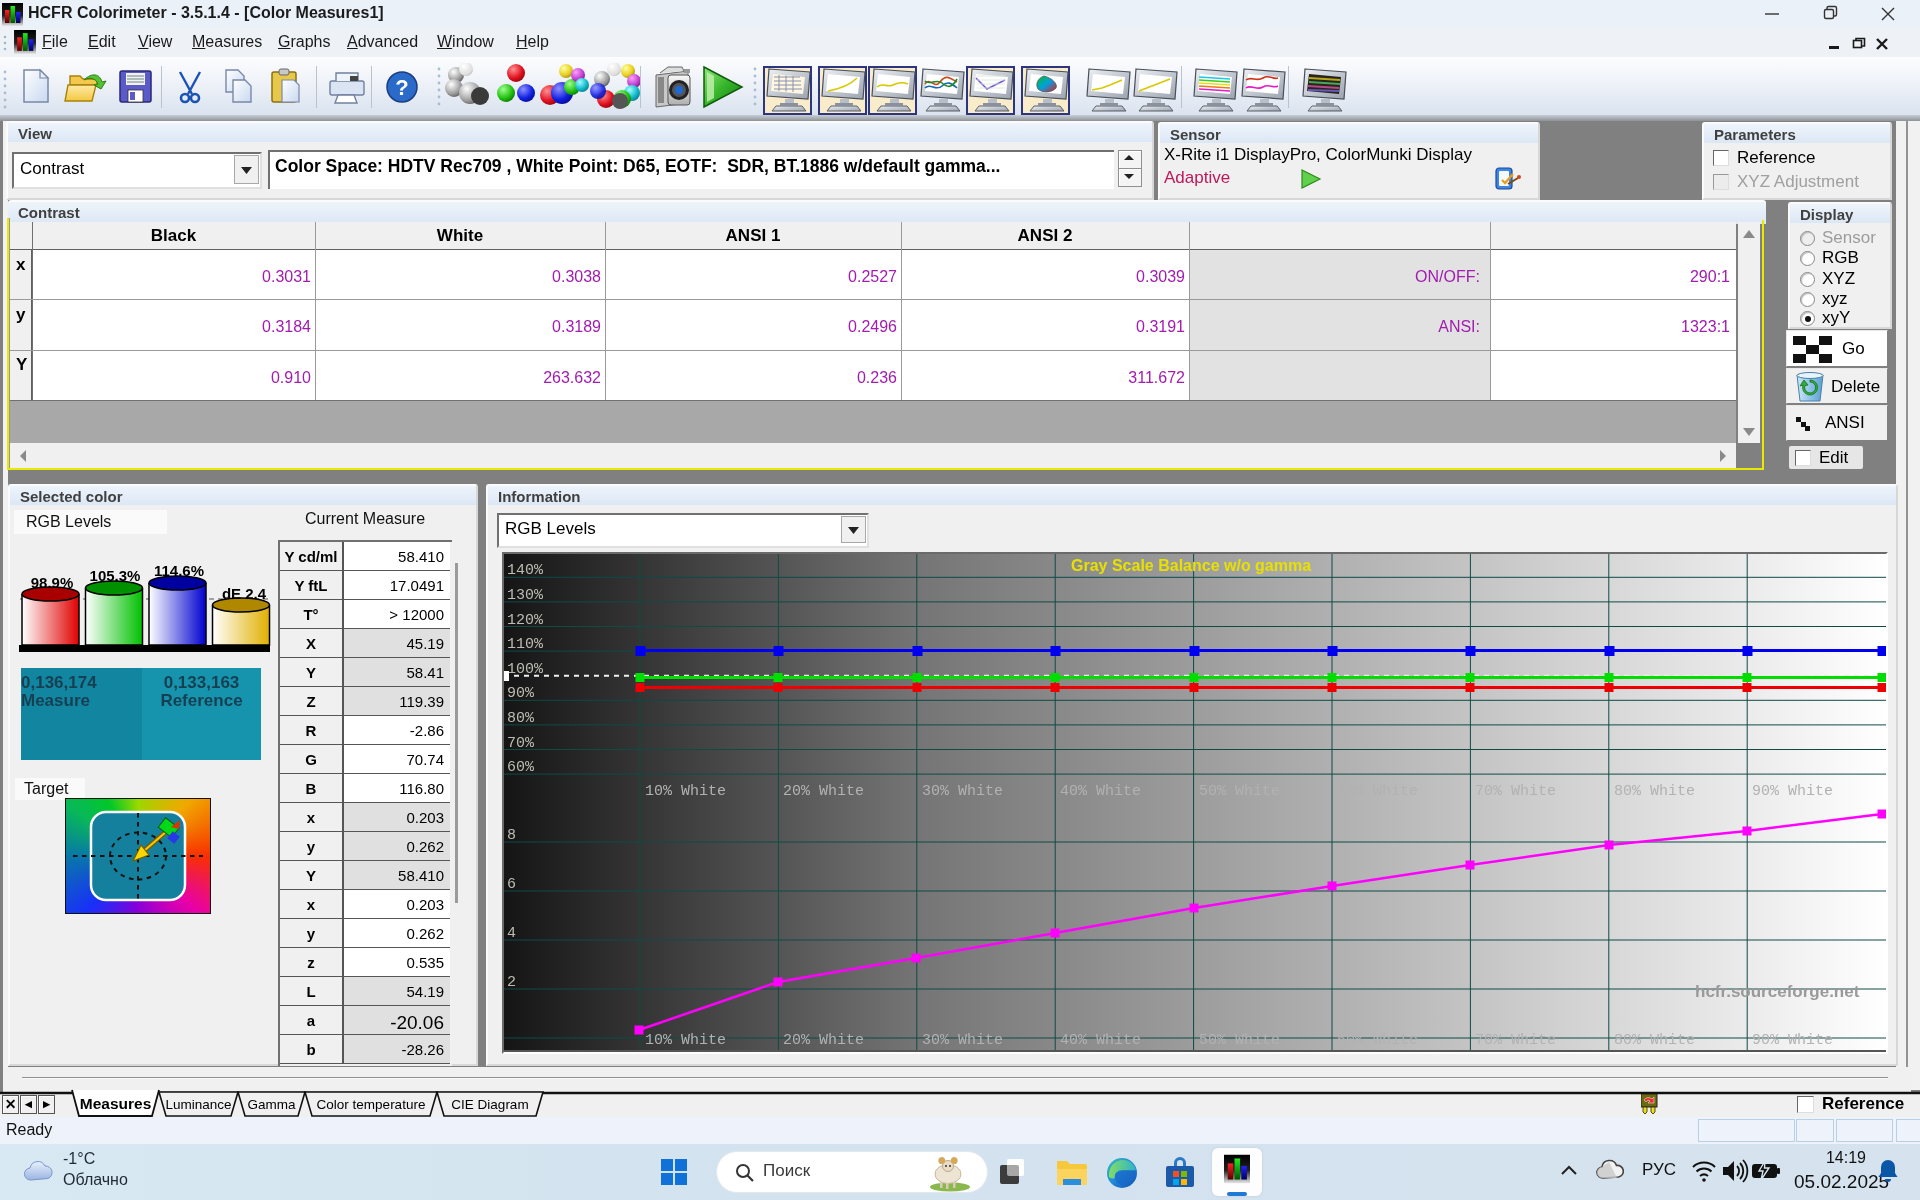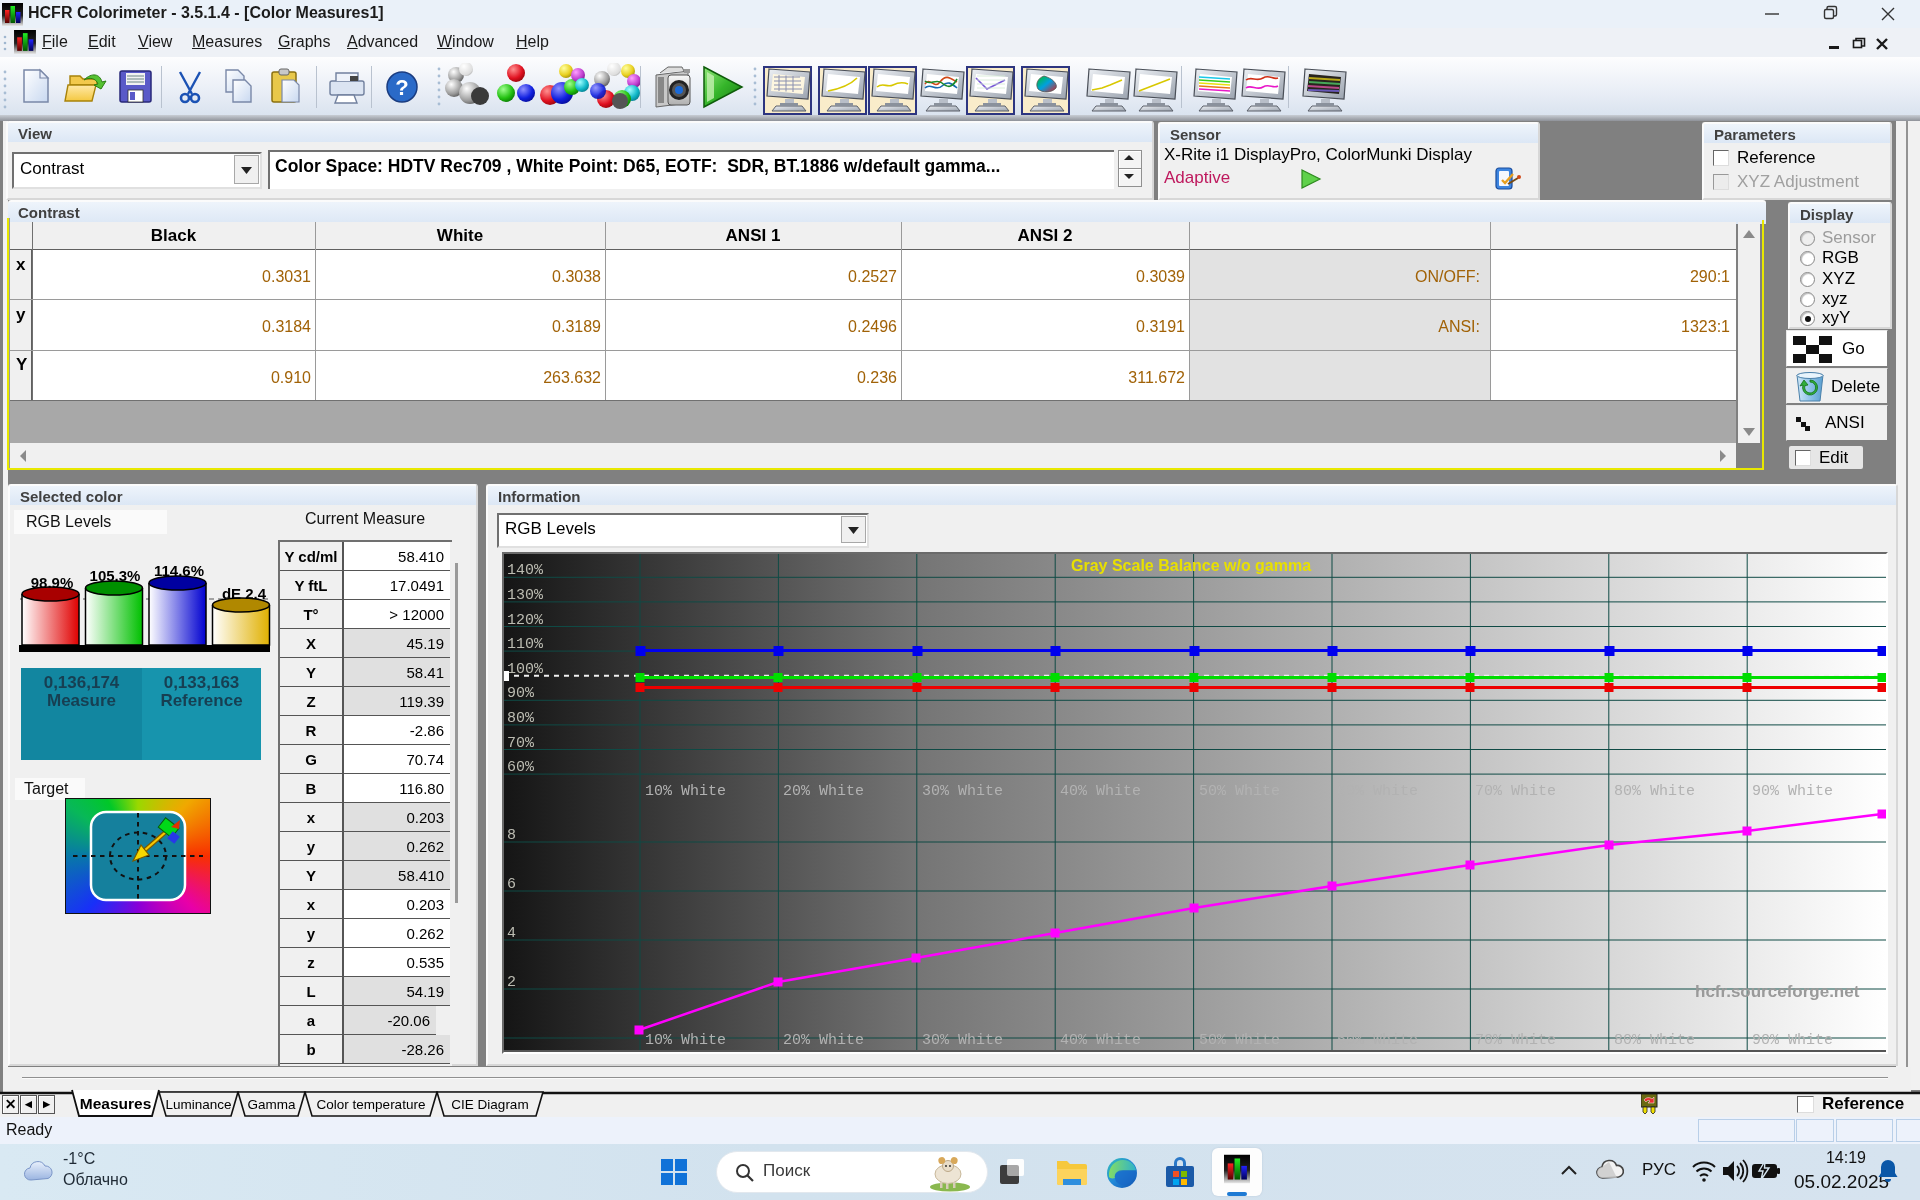--- a/index.html
+++ b/index.html
@@ -12,21 +12,21 @@
 #toolbar{left:0;top:57px;width:1920px;height:58px;background:linear-gradient(#fdfdfe,#e9eef6 60%,#dae3ef);}
 #mditop{left:0;top:115px;width:1920px;height:6px;background:linear-gradient(#c8cdd4,#8f9299);}
 .menuitem{position:absolute;top:5px;font-size:16px;color:#1a1a1a;}
 .menuitem u{text-decoration:underline;}
 
 .panel{position:absolute;background:#f0f0f0;border-top:2px solid #fbfbfb;border-left:2px solid #fbfbfb;border-right:2px solid #d7d7d7;border-bottom:2px solid #d7d7d7;border-radius:3px 3px 0 0;}
 .phead{position:absolute;left:0;top:0;right:0;height:19px;background:linear-gradient(#eef4fb,#dce7f5);font-weight:bold;font-size:15px;color:#404040;padding:2px 0 0 10px;box-sizing:border-box;}
 
 .sep{position:absolute;top:9px;width:1px;height:42px;background:#b9c2cf;}
 
-.cellv{position:absolute;font-size:16px;color:#a16207;text-align:right;}
+.cellv{position:absolute;font-size:16px;color:#a21caf;text-align:right;}
 .hdr{position:absolute;font-weight:bold;font-size:17px;color:#000;text-align:center;}
 
 #tabbar{left:0;top:1092px;width:1920px;height:25px;background:#f0f0f0;border-top:2px solid #1a1a1a;box-sizing:border-box;}
 #statusbar{left:0;top:1117px;width:1920px;height:27px;background:#edf2fb;}
 #taskbar{left:0;top:1144px;width:1920px;height:56px;background:linear-gradient(90deg,#d9e9f3,#d2e2ee 40%,#d6e3ef);}
 .radio{position:absolute;left:10px;width:13px;height:13px;border-radius:50%;background:#fff;border:1px solid #888;box-shadow:inset 1px 1px 1px #bbb;}
 .radio.r-dis{background:#eee;}
 .radio.r-on::after{content:"";position:absolute;left:3.5px;top:3.5px;width:6px;height:6px;border-radius:50%;background:#111;}
 .rlab{font-size:17px;color:#000;}
 .btn3{border-top:1px solid #e8e8e8;border-left:1px solid #e8e8e8;border-right:1px solid #808080;border-bottom:1px solid #808080;box-sizing:border-box;}
@@ -590,21 +590,21 @@
       <rect x="1" y="107" width="251" height="7" fill="#000"></rect>
       <g font-family="Liberation Sans" font-size="15" font-weight="bold" fill="#000" text-anchor="middle">
         <text x="34" y="50">98.9%</text>
           <text x="97" y="43">105.3%</text>
           <text x="161" y="38">114.6%</text>
           <text x="226" y="61">dE 2.4</text>
       </g>
     </svg>
     <div class="abs" style="left:11px;top:182px;width:121px;height:92px;background:#1286a0;"></div>
     <div class="abs" style="left:132px;top:182px;width:119px;height:92px;background:#1794ad;"></div>
-    <div class="abs" style="left:11px;top:188px;width:121px;font-size:17px;font-weight:bold;color:#173f52;text-align:center;line-height:18px;">0,136,174<br>Measure</div>
+    <div class="abs" style="left:11px;top:188px;width:121px;font-size:17px;font-weight:bold;color:#173f52;text-align:left;line-height:18px;">0,136,174<br>Measure</div>
     <div class="abs" style="left:132px;top:188px;width:119px;font-size:17px;font-weight:bold;color:#173f52;text-align:center;line-height:18px;">0,133,163<br>Reference</div>
 
     <div class="abs" style="left:5px;top:292px;width:70px;height:22px;background:#fafafa;"></div>
     <div class="abs" style="left:14px;top:294px;font-size:16px;color:#111;">Target</div>
     <div class="abs" style="left:55px;top:312px;width:146px;height:116px;background:conic-gradient(from 0deg at 50% 50%, #9ad800, #f0a800 12%, #f83000 25%, #e800a8 37%, #8800d8 50%, #1830f8 62%, #0878a8 75%, #08b858 85%, #00c828 92%, #9ad800 100%);border:1.5px solid #111;box-sizing:border-box;"></div>
     <svg class="abs" style="left:55px;top:312px" width="146" height="116" viewBox="0 0 146 116">
       <rect x="26" y="14" width="94" height="88" rx="15" fill="#15809d" stroke="#fff" stroke-width="2.5"></rect>
       <g stroke="#111" stroke-width="2" stroke-dasharray="4.5 4.5" fill="none">
         <line x1="73" y1="15" x2="73" y2="101"></line>
         <line x1="8" y1="58" x2="138" y2="58"></line>
@@ -649,21 +649,21 @@
         <div class="abs" style="left:64px;top:319px;width:106px;height:29px;background:#e0e0e0;border-bottom:1px solid #555;box-sizing:border-box;text-align:right;font-size:15px;padding:6px 6px 0 0;">58.410</div>
         <div class="abs" style="left:0;top:348px;width:64px;height:29px;background:#f0f0f0;border-bottom:1px solid #555;border-right:2px solid #555;box-sizing:border-box;text-align:center;font-weight:bold;font-size:15px;padding-top:6px;">x</div>
         <div class="abs" style="left:64px;top:348px;width:106px;height:29px;background:#ffffff;border-bottom:1px solid #555;box-sizing:border-box;text-align:right;font-size:15px;padding:6px 6px 0 0;">0.203</div>
         <div class="abs" style="left:0;top:377px;width:64px;height:29px;background:#f0f0f0;border-bottom:1px solid #555;border-right:2px solid #555;box-sizing:border-box;text-align:center;font-weight:bold;font-size:15px;padding-top:6px;">y</div>
         <div class="abs" style="left:64px;top:377px;width:106px;height:29px;background:#ffffff;border-bottom:1px solid #555;box-sizing:border-box;text-align:right;font-size:15px;padding:6px 6px 0 0;">0.262</div>
         <div class="abs" style="left:0;top:406px;width:64px;height:29px;background:#f0f0f0;border-bottom:1px solid #555;border-right:2px solid #555;box-sizing:border-box;text-align:center;font-weight:bold;font-size:15px;padding-top:6px;">z</div>
         <div class="abs" style="left:64px;top:406px;width:106px;height:29px;background:#ffffff;border-bottom:1px solid #555;box-sizing:border-box;text-align:right;font-size:15px;padding:6px 6px 0 0;">0.535</div>
         <div class="abs" style="left:0;top:435px;width:64px;height:29px;background:#f0f0f0;border-bottom:1px solid #555;border-right:2px solid #555;box-sizing:border-box;text-align:center;font-weight:bold;font-size:15px;padding-top:6px;">L</div>
         <div class="abs" style="left:64px;top:435px;width:106px;height:29px;background:#e0e0e0;border-bottom:1px solid #555;box-sizing:border-box;text-align:right;font-size:15px;padding:6px 6px 0 0;">54.19</div>
         <div class="abs" style="left:0;top:464px;width:64px;height:29px;background:#f0f0f0;border-bottom:1px solid #555;border-right:2px solid #555;box-sizing:border-box;text-align:center;font-weight:bold;font-size:15px;padding-top:6px;">a</div>
-        <div class="abs" style="left:64px;top:464px;width:92px;height:29px;background:#e0e0e0;border-bottom:1px solid #555;box-sizing:border-box;text-align:right;font-size:15px;padding:6px 6px 0 0;">-20.06</div>
+        <div class="abs" style="left:64px;top:464px;width:106px;height:29px;background:#e0e0e0;border-bottom:1px solid #555;box-sizing:border-box;text-align:right;font-size:19px;padding:6px 6px 0 0;">-20.06</div>
         <div class="abs" style="left:0;top:493px;width:64px;height:29px;background:#f0f0f0;border-bottom:1px solid #555;border-right:2px solid #555;box-sizing:border-box;text-align:center;font-weight:bold;font-size:15px;padding-top:6px;">b</div>
         <div class="abs" style="left:64px;top:493px;width:106px;height:29px;background:#e0e0e0;border-bottom:1px solid #555;box-sizing:border-box;text-align:right;font-size:15px;padding:6px 6px 0 0;">-28.26</div>
       </div>
     <div class="abs" style="left:445px;top:77px;width:3px;height:340px;background:#9a9a9a;"></div>
   </div>
 
   <div class="panel" style="left:486px;top:484px;width:1408px;height:578px;">
     <div class="phead">Information</div>
     <div class="abs" style="left:9px;top:27px;width:368px;height:31px;background:#fff;border-top:2px solid #707070;border-left:2px solid #707070;border-right:2px solid #e0e0e0;border-bottom:2px solid #e0e0e0;">
       <div class="abs" style="left:6px;top:4px;font-size:17px;color:#000;">RGB Levels</div>

